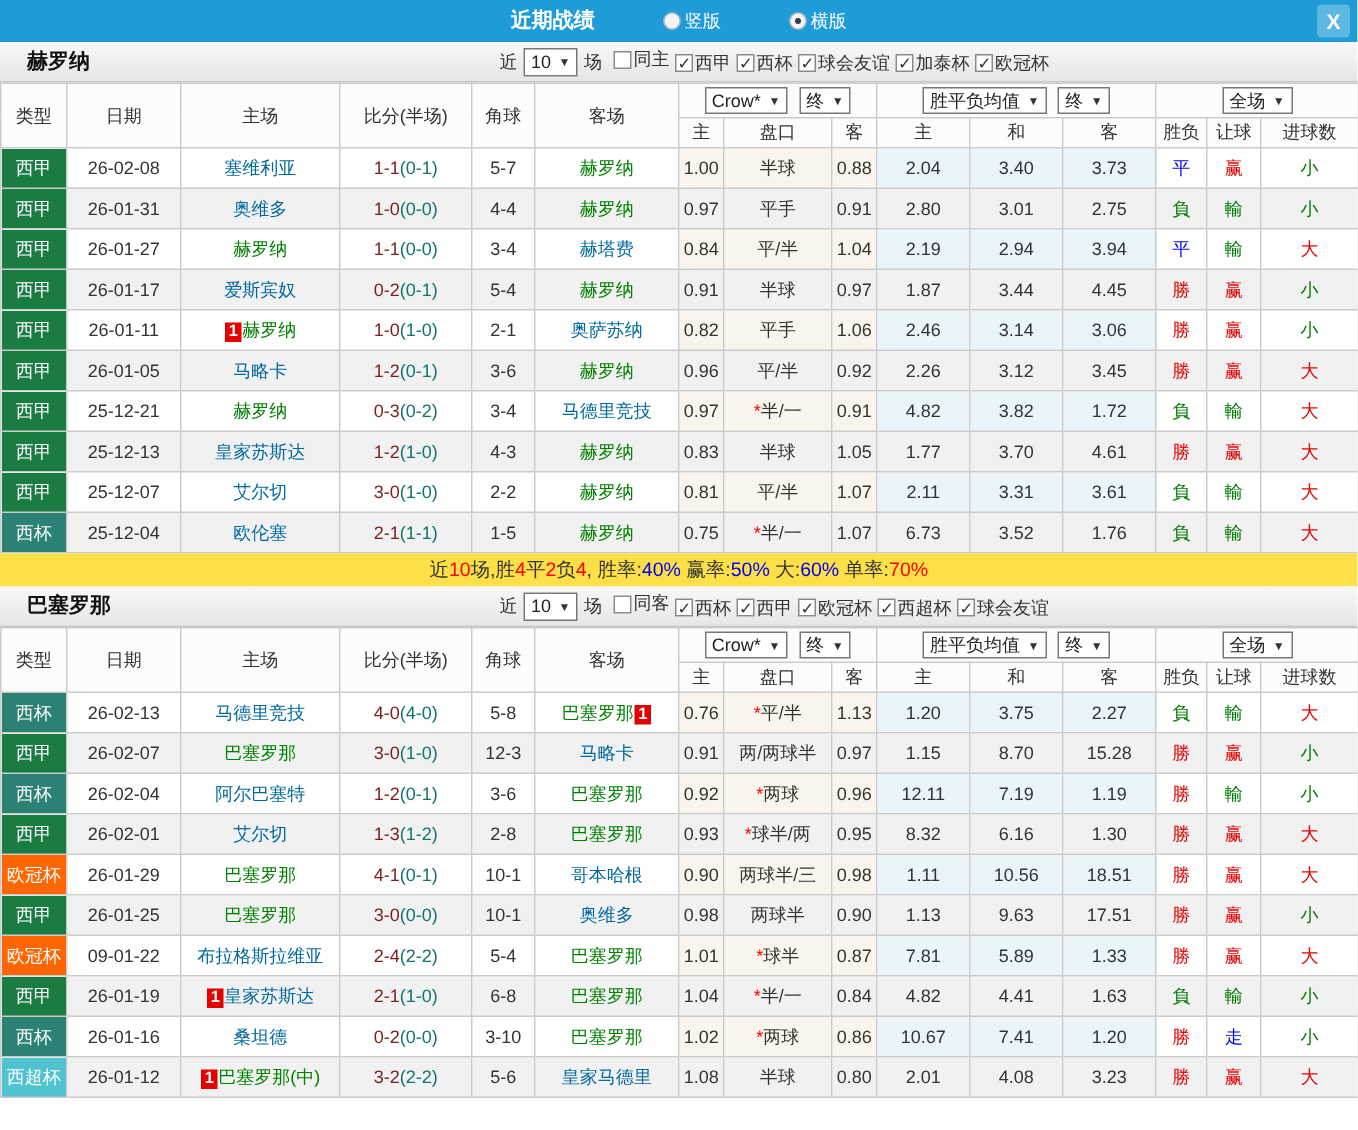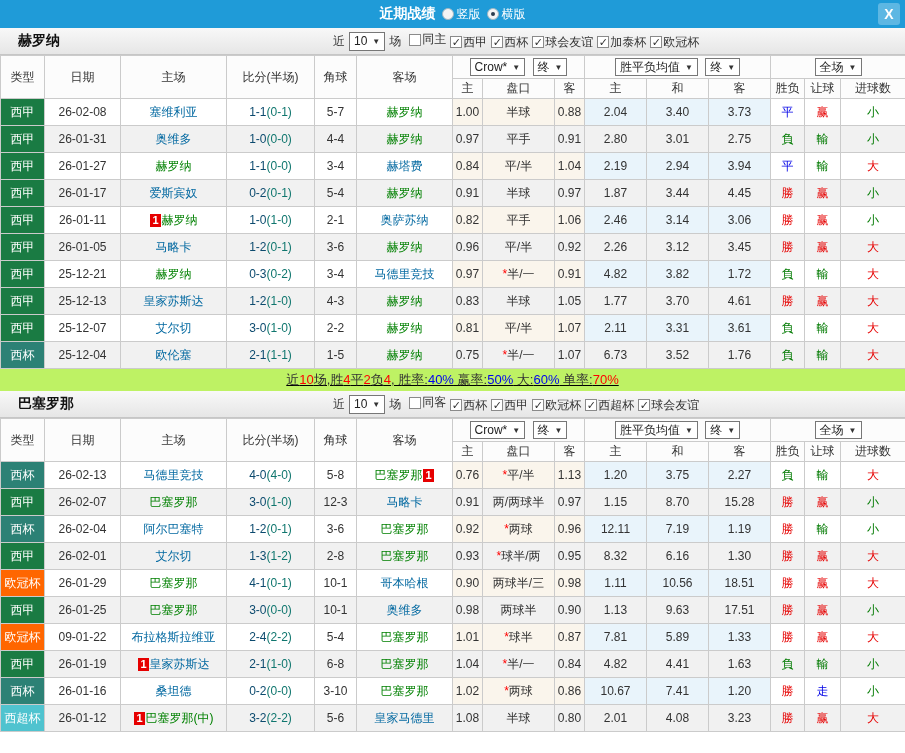--- a/index.html
+++ b/index.html
@@ -1,20 +1,20 @@
 <!DOCTYPE html>
 <html><head>
 <meta charset="utf-8">
 <style>
   * { margin:0; padding:0; box-sizing:border-box; }
   body { font-family:"Liberation Sans","DejaVu Sans",sans-serif; background:#fff; }
   .app { width:905px; height:753px; overflow:hidden; background:#fff; position:relative; }
 
   
-  .topbar { height:28px; background:#1F9BD8; display:flex; align-items:center; justify-content:center; position:relative; }
+  .topbar { height:28px; background:#1F9BD8; display:flex; align-items:center; justify-content:center; position:relative;gap:39px; }
   .title { color:#fff; font-weight:bold; font-size:14px; }
   .radio { display:inline-flex; align-items:center; margin-left:6px; color:#fff; font-size:12px; cursor:pointer; }
   .rb { width:12px; height:12px; border-radius:50%; background:#f4f4f4; border:1px solid #9fb6c2; display:inline-block; margin-right:3px; position:relative; }
   .rb.checked::after { content:""; position:absolute; left:3px; top:3px; width:4px; height:4px; border-radius:50%; background:#2b3d4f; }
   .close { position:absolute; right:5px; top:3px; width:22px; height:22px; background:rgba(255,255,255,.28); border-radius:3px; color:#fff; font-weight:bold; font-size:14px; line-height:22px; text-align:center; cursor:pointer; }
 
   
   .sec-head { height:27px; background:linear-gradient(#F8F8F8,#E6E6E6); border-bottom:1px solid #C6C6C6; display:flex; align-items:center; font-size:12px; color:#333; }
   .team { font-weight:bold; font-size:14px; color:#111; margin-left:18px; width:200px; text-align:left; }
   .filters { display:flex; align-items:center; gap:4px; margin-left:115px; }
@@ -28,30 +28,30 @@
   th, td { border:1px solid #CBCBCB; text-align:center; height:27px; overflow:hidden; white-space:nowrap; padding:0; font-weight:normal; color:#333; }
   thead th { background:#FCFCFC; color:#333; }
   thead tr.h1 th { height:23px; }
   thead tr.h2 th { height:20px; }
   .ddcell { background:#FCFCFC; }
   .ddcell .sel { height:18px; margin:0 2px; }
   tbody tr:nth-child(even) td { background:#F1F1F1; }
   tbody td.crow { background:#FAF5EC; }
   tbody td.avg  { background:#E9F4FB; }
   td.type { color:#fff; }
-  .ft { color:#0c4a6e; }
+  .ft { color:#7f1d1d; }
   .ht { color:#0f766e; }
   .tg { color:#008000; }
   .tn { color:#0369a1; }
   .badge1 { background:#E60000; color:#fff; font-weight:bold; font-size:11px; padding:0 2px; margin:0 1px; display:inline-block; line-height:13px; }
   .star { color:#F00; }
   .c-red { color:#E60000; } .c-green { color:#007A00; } .c-blue { color:#0000E6; }
 
   
-  .summary { height:22px; line-height:21px; text-align:center; font-size:13px; background:#bef264;text-decoration:underline; }
+  .summary { height:22px; line-height:21px; text-align:center; font-size:13px; background:#fde047; }
   .summary span.r { color:#F00; } .summary span.b { color:#0000F0; } .summary span.k { color:#333; }
 </style>
 </head>
 <body>
 
 <div class="app">
 
   <div class="topbar">
     <span class="title">近期战绩</span>
     <label class="radio">

